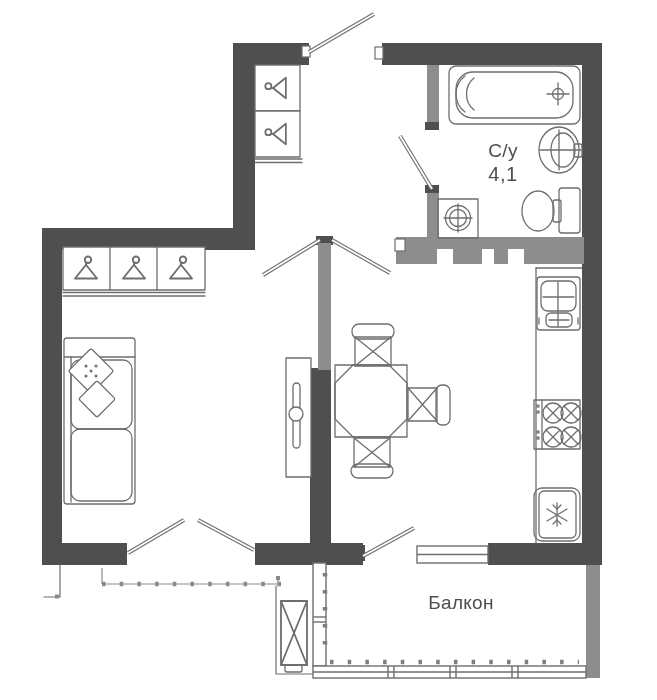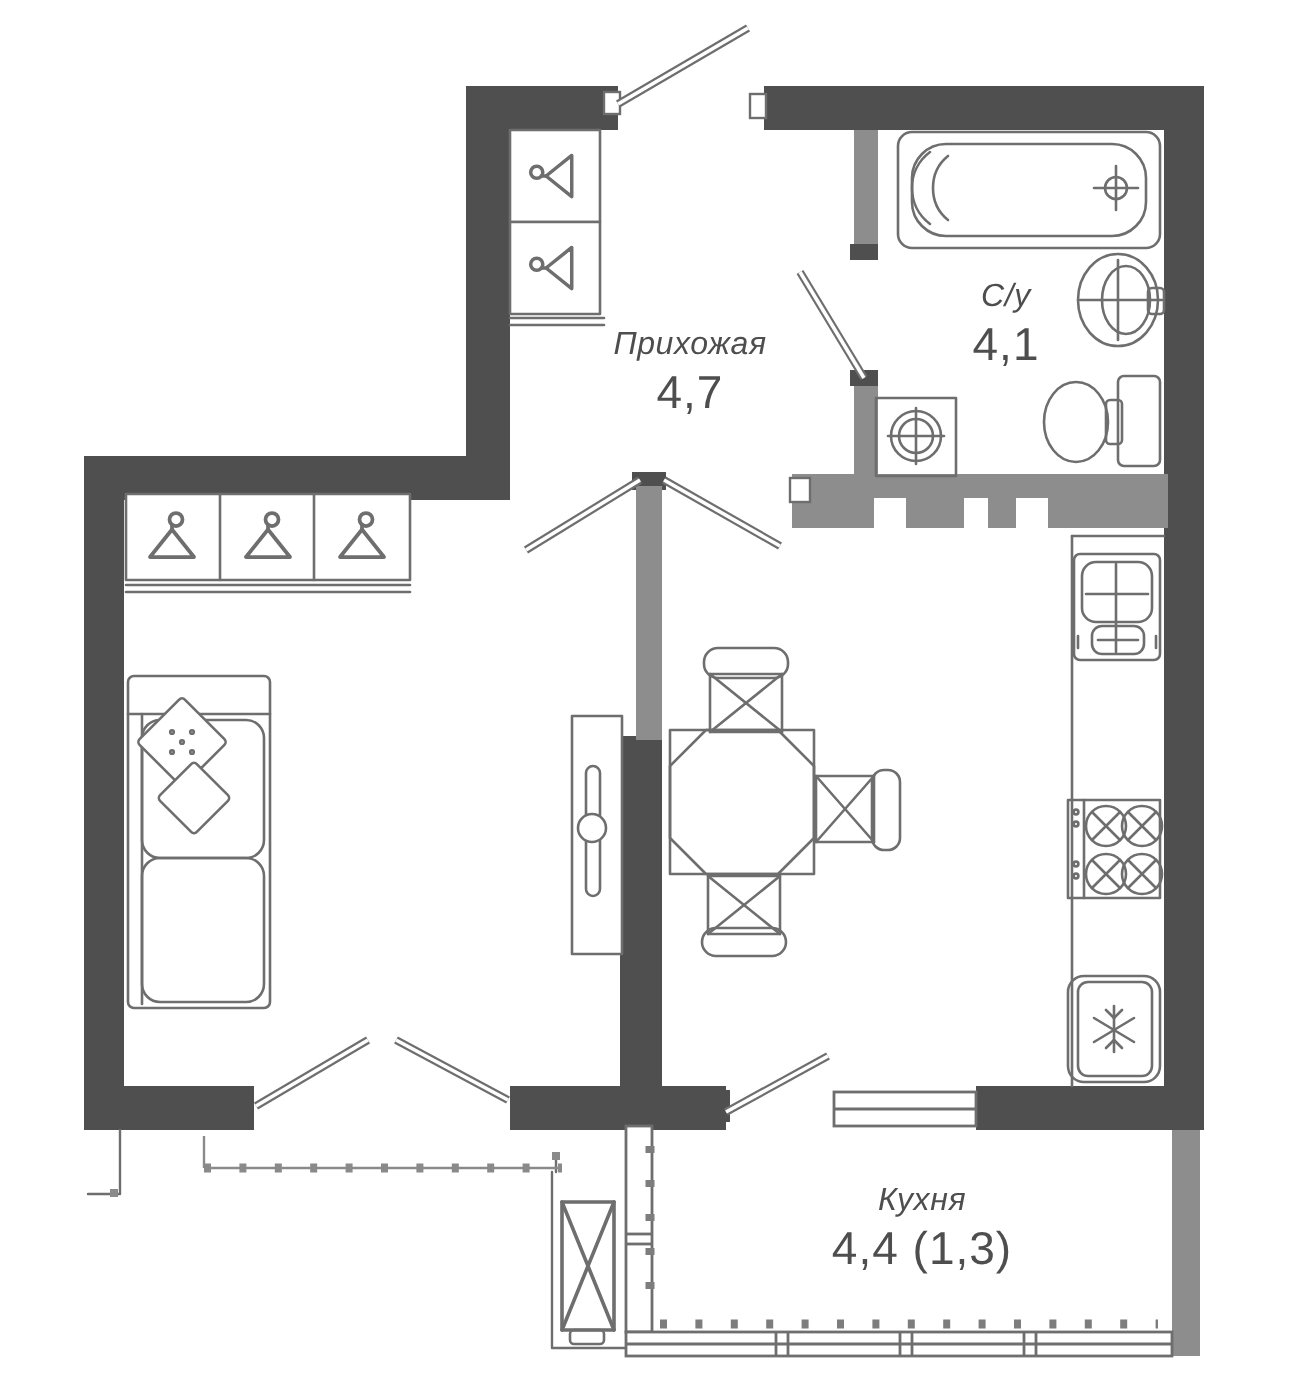--- a/index.html
+++ b/index.html
@@ -1,21 +1,21 @@
 <!DOCTYPE html>
 <html><head>
 <meta charset="utf-8">
 <style>
   html,body{margin:0;padding:0;background:#fff;}
   #stage{position:relative;width:657px;height:700px;background:#fff;overflow:hidden;
          font-family:"Liberation Sans", sans-serif;}
   #plan-svg{position:absolute;left:0;top:0;}
   .room-label{position:absolute;transform:translateX(-50%);text-align:center;color:#4e4e4e;}
-  .rn{display:block;font-size:16px;letter-spacing:.3px;line-height:1.05;font-style:italic;}
-  .ra{display:block;font-size:23px;margin-top:3px;letter-spacing:.5px;line-height:1.0;}
+  .rn{display:block;font-size:19px;letter-spacing:.3px;line-height:1.05;}
+  .ra{display:block;font-size:20px;margin-top:3px;letter-spacing:.5px;line-height:1.0;}
 </style>
 </head>
 <body>
 
 <div id="stage">
 
 <svg id="plan-svg" width="657" height="700" viewBox="0 0 657 700">
   <defs>
     <symbol id="hanger" viewBox="0 0 24 24">
       <circle cx="13.6" cy="4.6" r="2.6" fill="none"></circle>
@@ -270,26 +270,21 @@
       <line x1="254" y1="550" x2="198" y2="520" stroke="#6e6e6e" stroke-width="4"></line>
       <line x1="254" y1="550" x2="198" y2="520" stroke="#ffffff" stroke-width="1.8"></line>
     </g>
     <g>
       <line x1="363" y1="556" x2="414" y2="528" stroke="#6e6e6e" stroke-width="4"></line>
       <line x1="363" y1="556" x2="414" y2="528" stroke="#ffffff" stroke-width="1.8"></line>
     </g>
   </g>
 </svg>
 
-  <div class="room-label" style="left:345px;top:165px">
-    <span class="rn">Прихожая</span>
-    <span class="ra">4,7</span>
-  </div>
   <div class="room-label" style="left:503px;top:141px">
     <span class="rn">С/у</span>
     <span class="ra">4,1</span>
   </div>
   <div class="room-label" style="left:461px;top:593px">
-    <span class="rn">Кухня</span>
-    <span class="ra">4,4 (1,3)</span>
+    <span class="rn">Балкон</span>
   </div>
 
 </div>
 
 </body></html>

